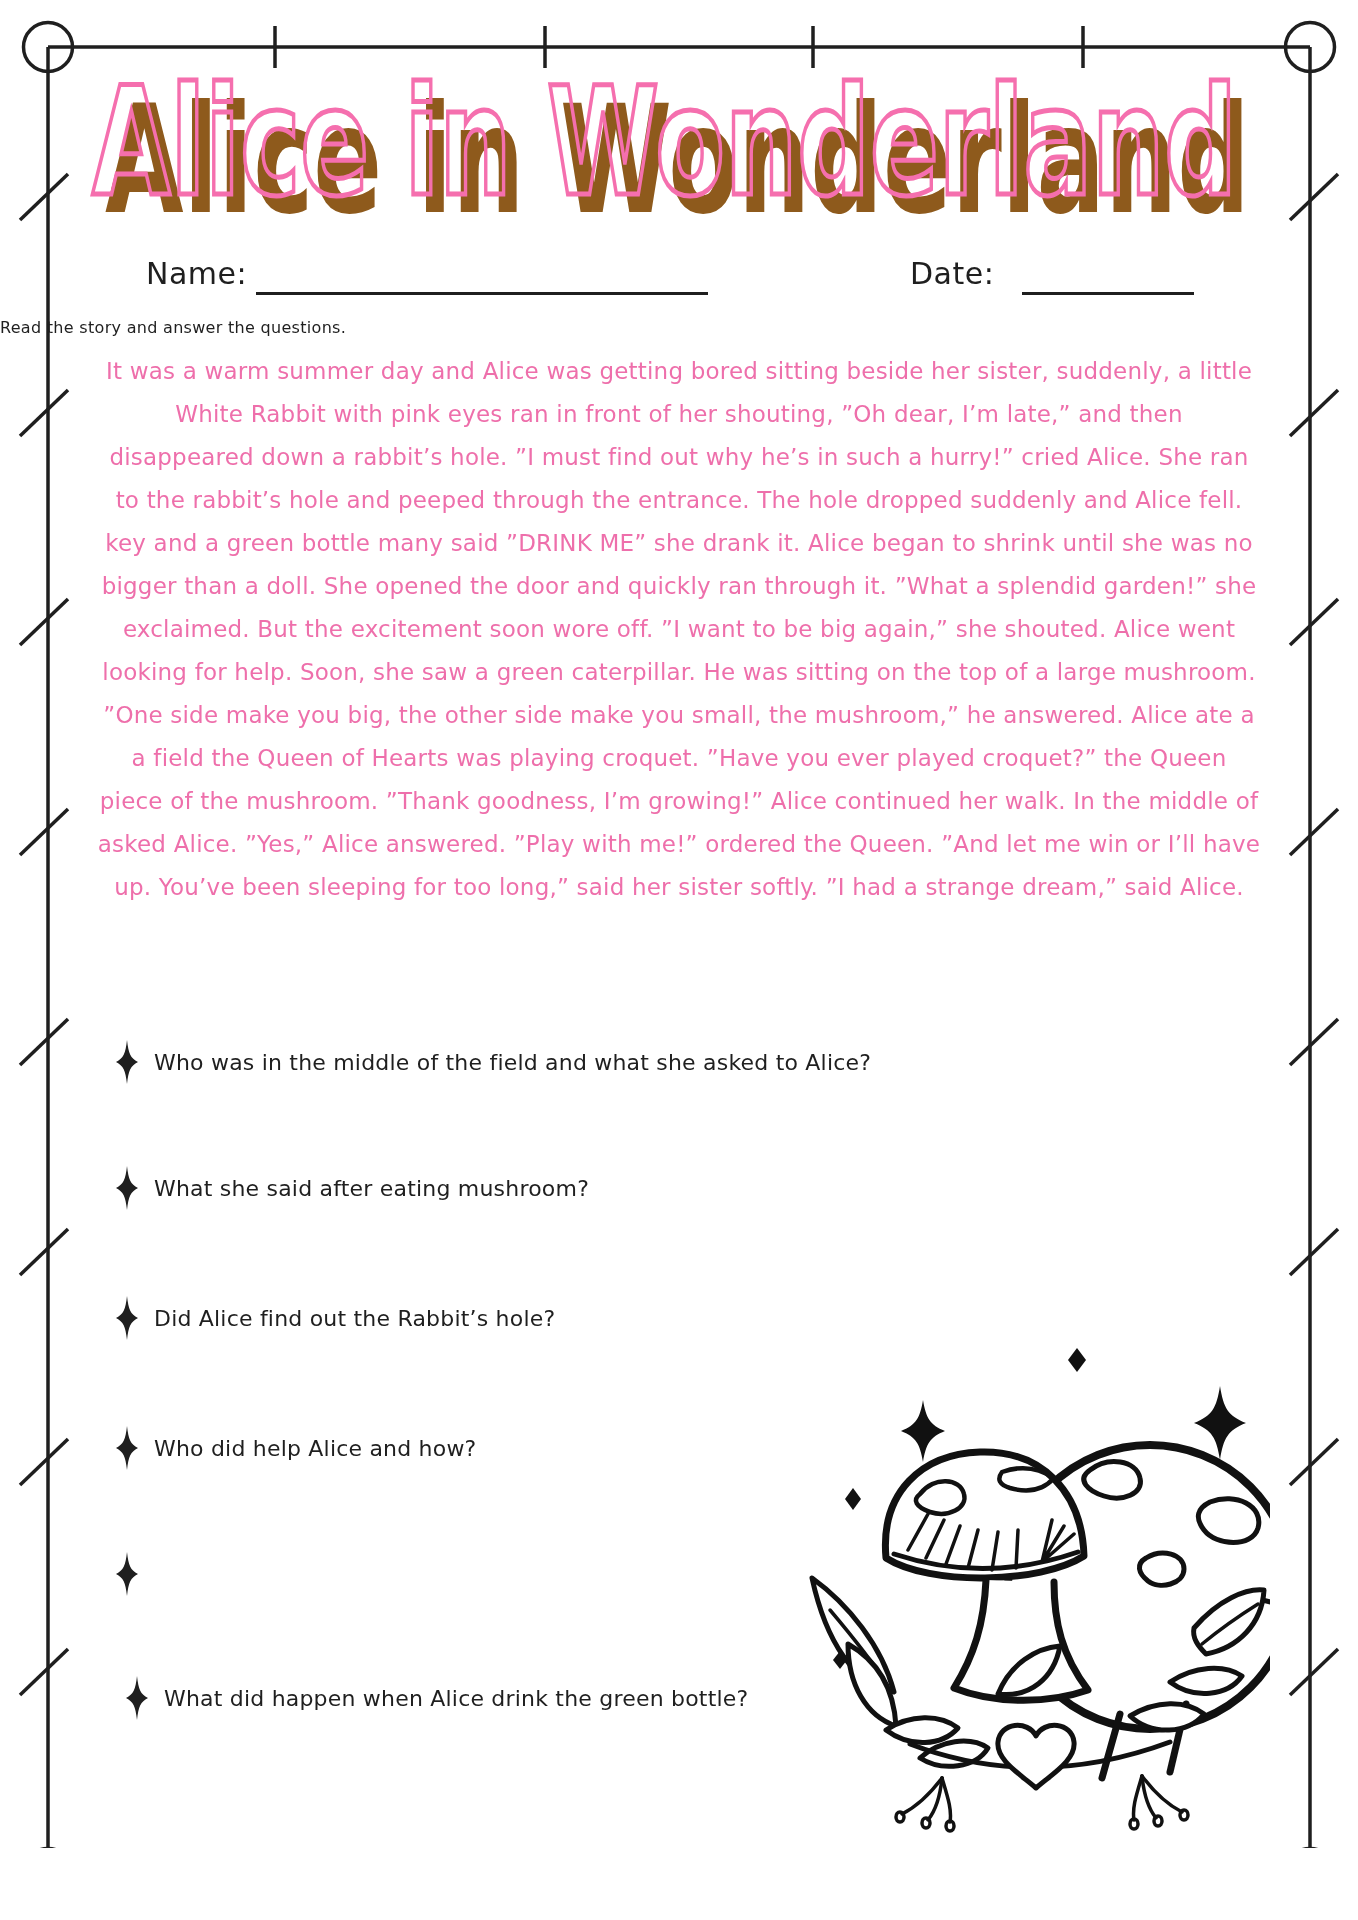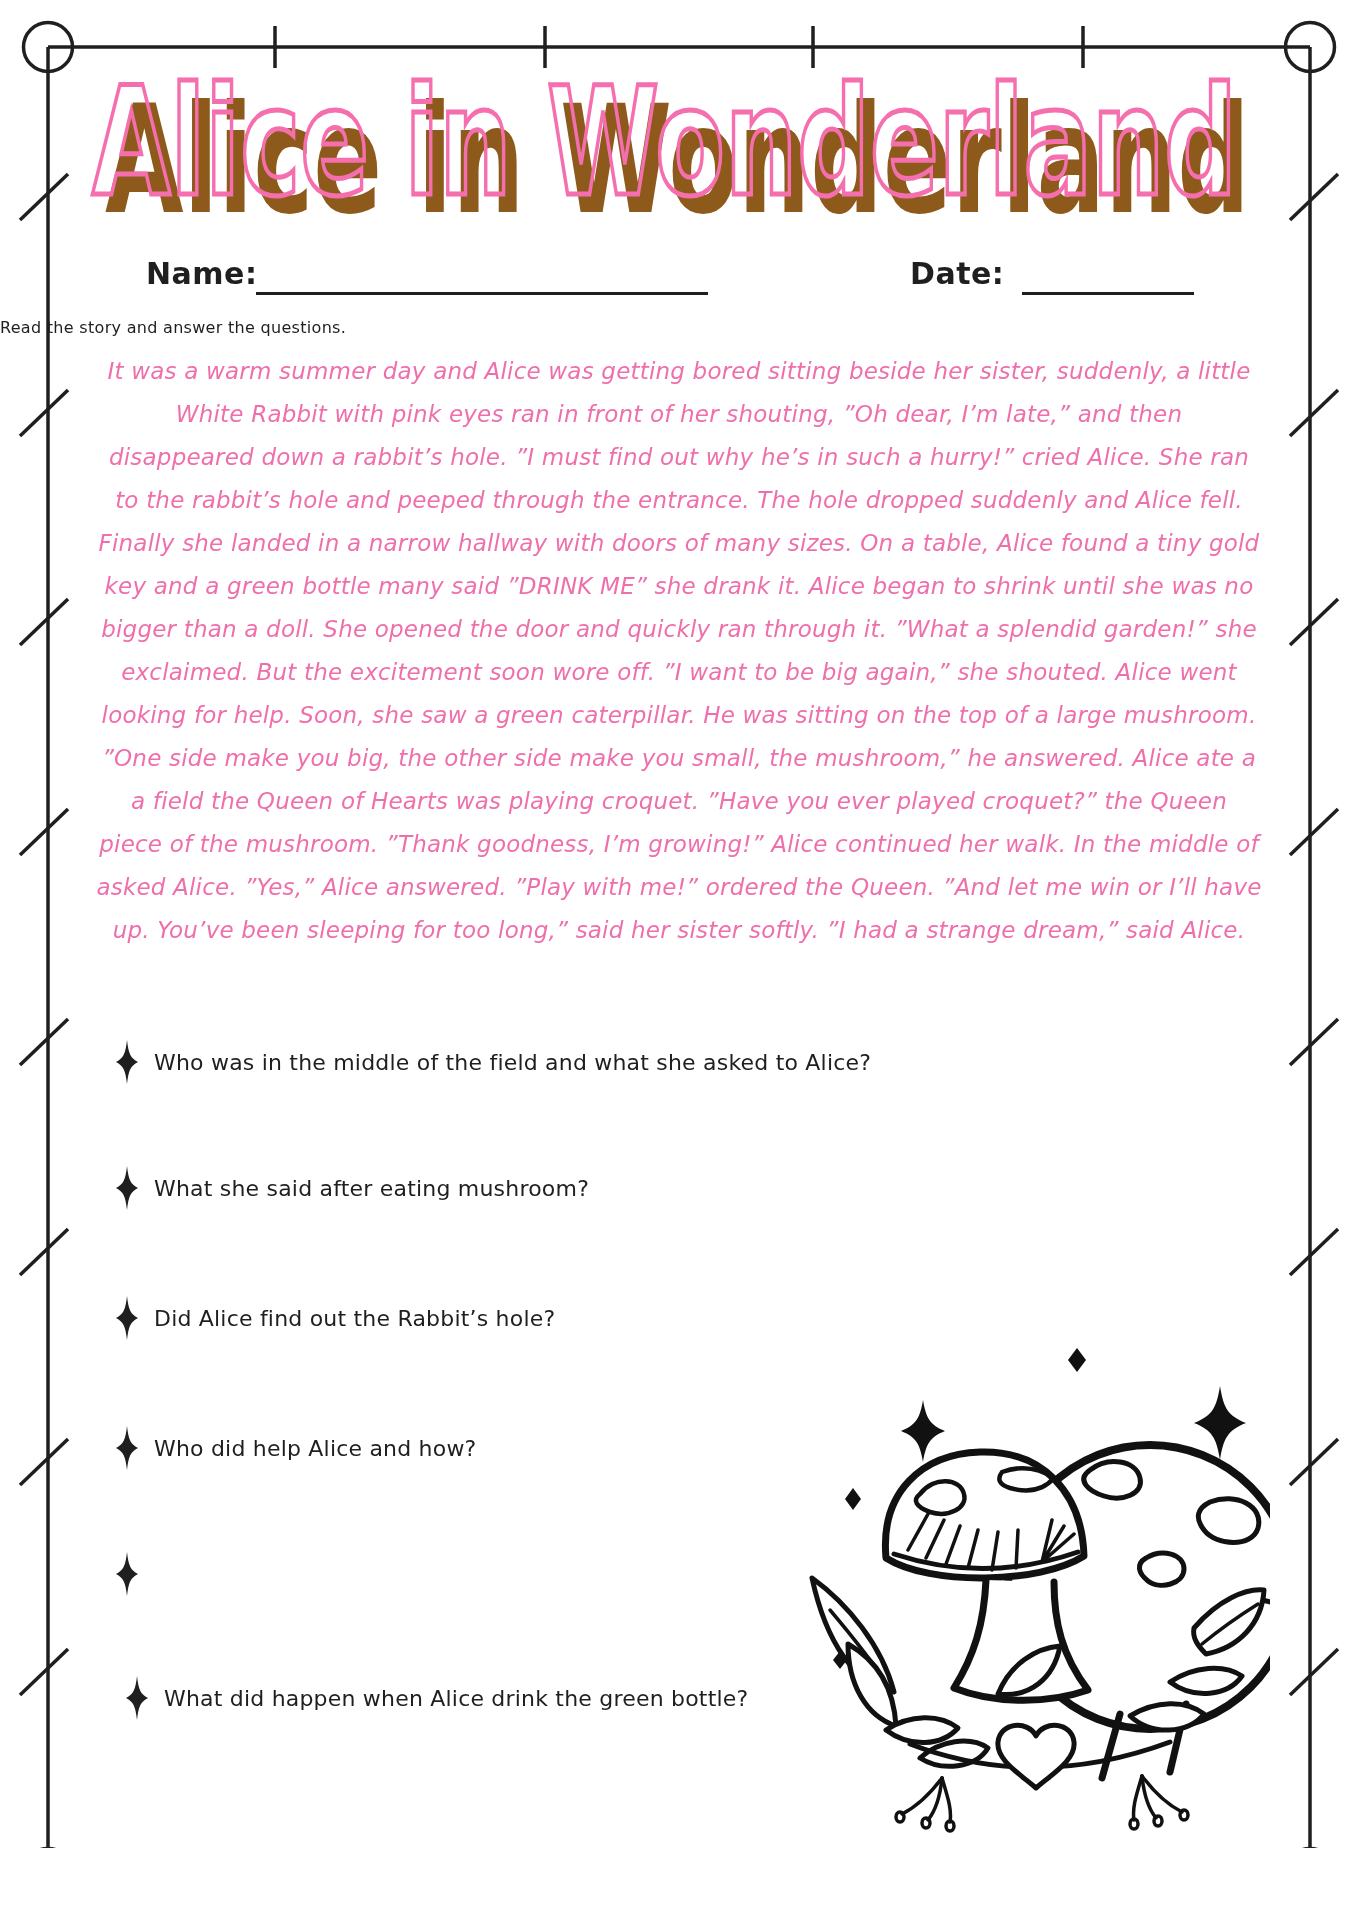--- a/index.html
+++ b/index.html
@@ -15,34 +15,34 @@
     background:#ffffff;
     font-family:"DejaVu Sans","Liberation Sans",sans-serif;
     color:var(--ink);
     overflow:hidden;
     padding-left:32px;
   }
   .abs{position:absolute;}
   svg{display:block;}
 
   .name-label,.date-label{
-    font-size:30px;font-weight:bold;letter-spacing:.5px;text-align:right;
+    font-size:30px;font-weight:normal;letter-spacing:.5px;text-align:right;
   }
   .fill-line{
     background:var(--ink);height:3px;
   }
   .instruction{
     width:100%;text-align:left;
     font-size:16px;font-weight:500;letter-spacing:.3px;margin-top:16px;
   }
   .story{
     text-align:center;color:var(--story-pink);
     font-size:23px;letter-spacing:.2px;
   }
-  .story .line{line-height:43px;height:43px;white-space:nowrap;font-style:italic;}
+  .story .line{line-height:43px;height:43px;white-space:nowrap;}
   .question-row{
     display:flex;align-items:center;gap:15px;height:48px;
   }
   .question-row .q-text{
     font-size:22px;letter-spacing:.2px;white-space:nowrap;
   }
   .answer-area{height:62px;}
 </style>
 </head>
 <body>
@@ -100,21 +100,20 @@
   <div class="abs date-label" style="left:910px;top:256px">Date:</div>
   <div class="abs fill-line" style="left:1022px;top:292px;width:172px"></div>
 
   <div class="abs instruction" style="left:0;top:302px">Read the story and answer the questions.</div>
 
   <div class="abs story" style="left:66px;top:350px;width:1226px">
     <div class="line">It was a warm summer day and Alice was getting bored sitting beside her sister, suddenly, a little</div>
     <div class="line">White Rabbit with pink eyes ran in front of her shouting, ”Oh dear, I’m late,” and then</div>
     <div class="line">disappeared down a rabbit’s hole. ”I must find out why he’s in such a hurry!” cried Alice. She ran</div>
     <div class="line">to the rabbit’s hole and peeped through the entrance. The hole dropped suddenly and Alice fell.</div>
-    <div class="line">Finally she landed in a narrow hallway with doors of many sizes. On a table, Alice found a tiny gold</div>
     <div class="line">key and a green bottle many said ”DRINK ME” she drank it. Alice began to shrink until she was no</div>
     <div class="line">bigger than a doll. She opened the door and quickly ran through it. ”What a splendid garden!” she</div>
     <div class="line">exclaimed. But the excitement soon wore off. ”I want to be big again,” she shouted. Alice went</div>
     <div class="line">looking for help. Soon, she saw a green caterpillar. He was sitting on the top of a large mushroom.</div>
     <div class="line">”One side make you big, the other side make you small, the mushroom,” he answered. Alice ate a</div>
     <div class="line">a field the Queen of Hearts was playing croquet. ”Have you ever played croquet?” the Queen</div>
     <div class="line">piece of the mushroom. ”Thank goodness, I’m growing!” Alice continued her walk. In the middle of</div>
     <div class="line">asked Alice. ”Yes,” Alice answered. ”Play with me!” ordered the Queen. ”And let me win or I’ll have</div>
     <div class="line">up. You’ve been sleeping for too long,” said her sister softly. ”I had a strange dream,” said Alice.</div>
   </div>

